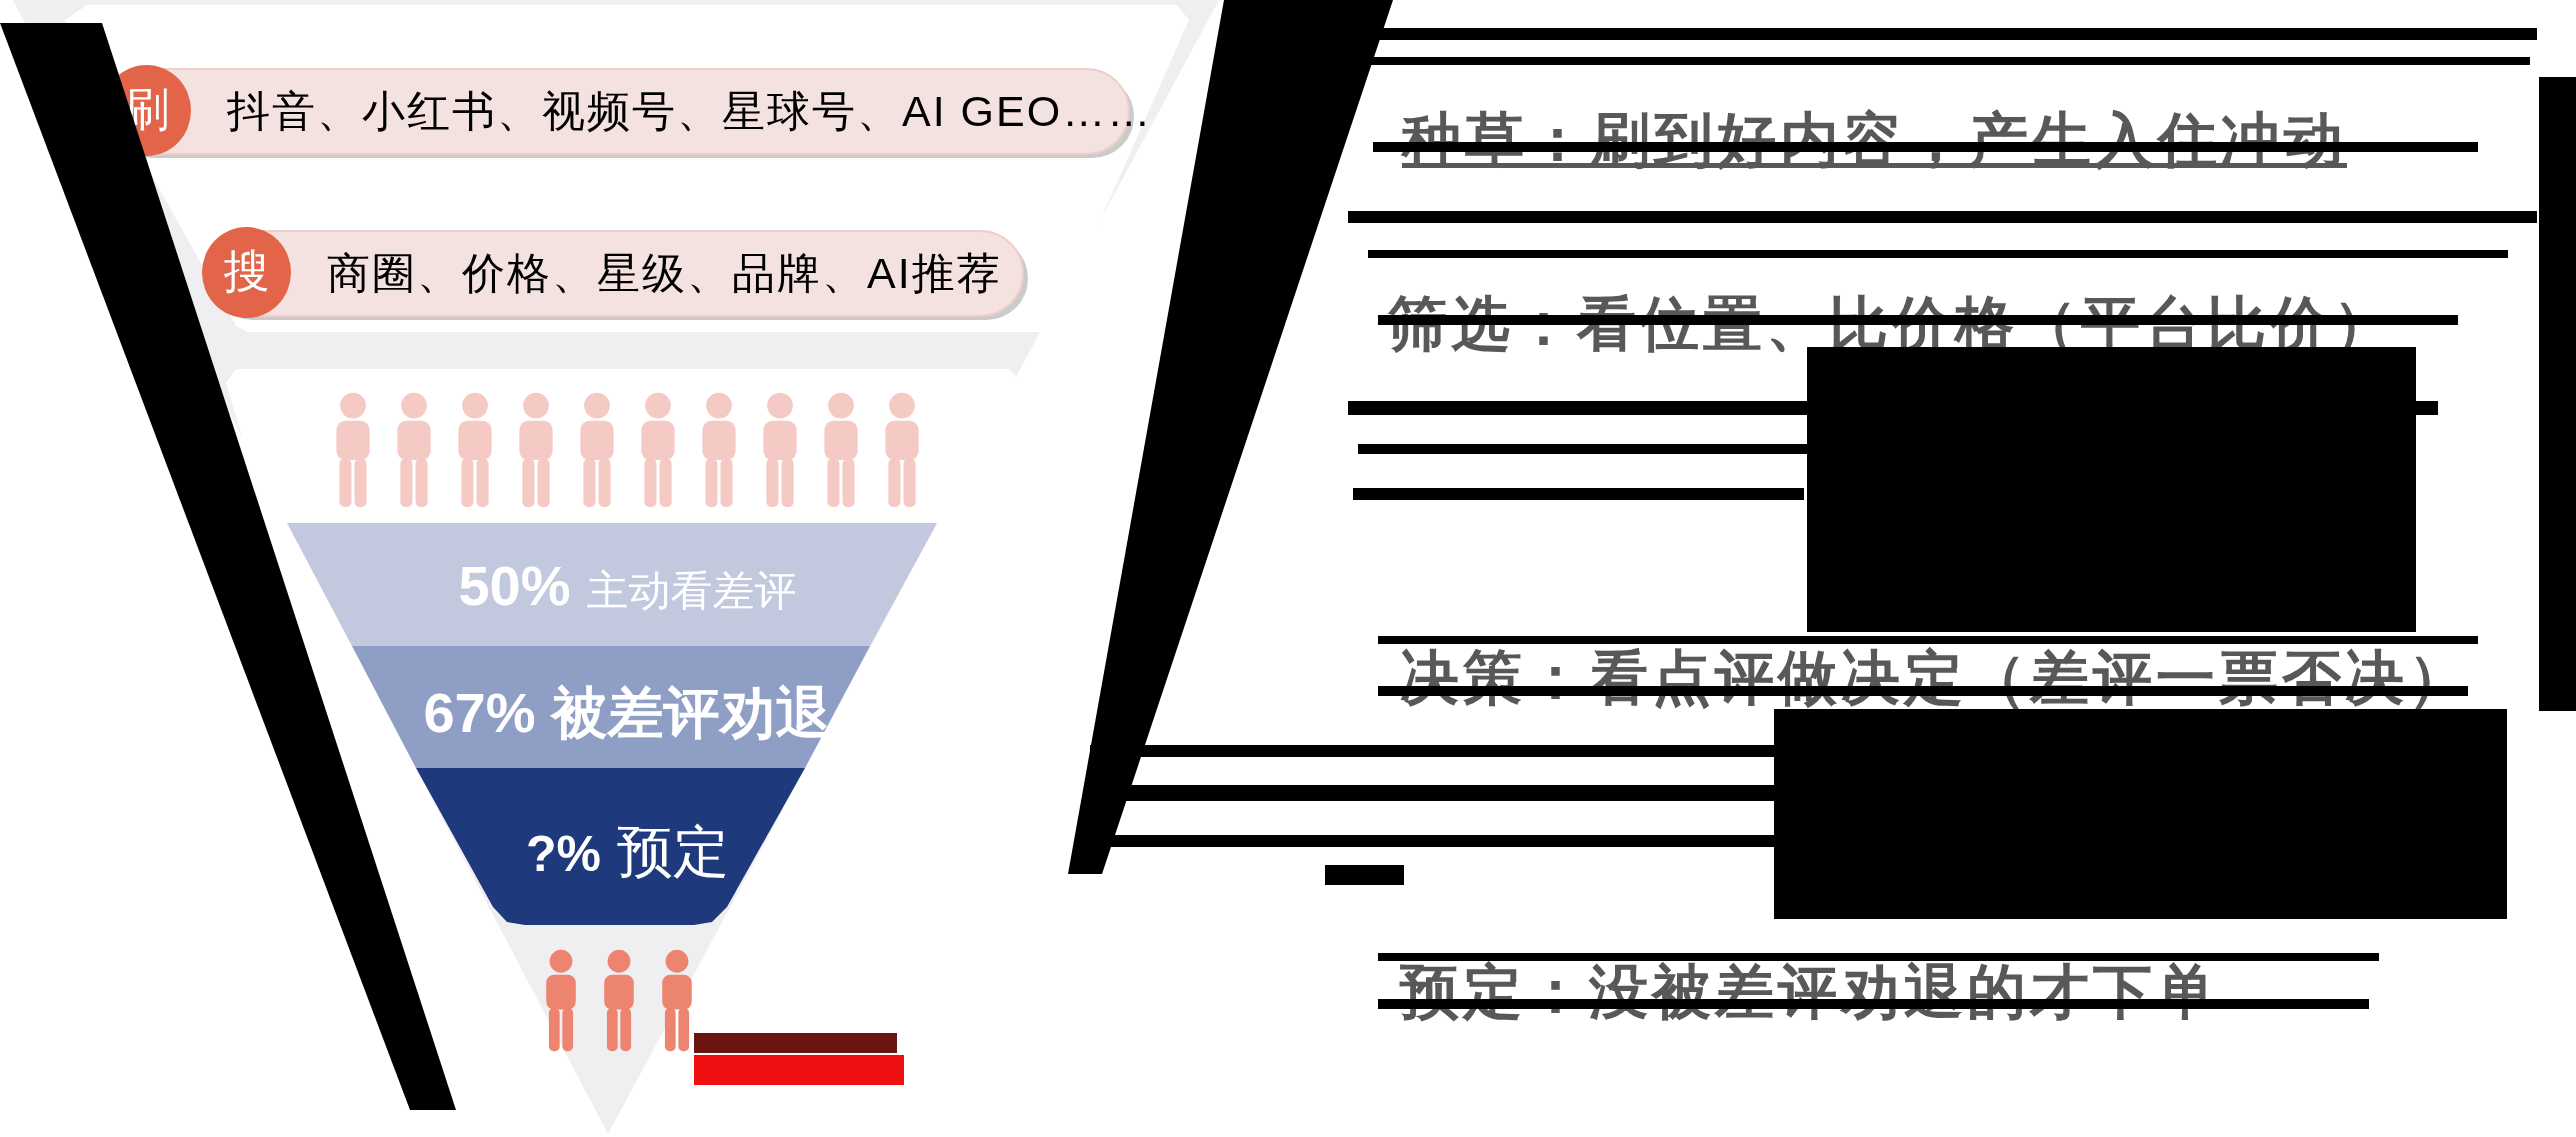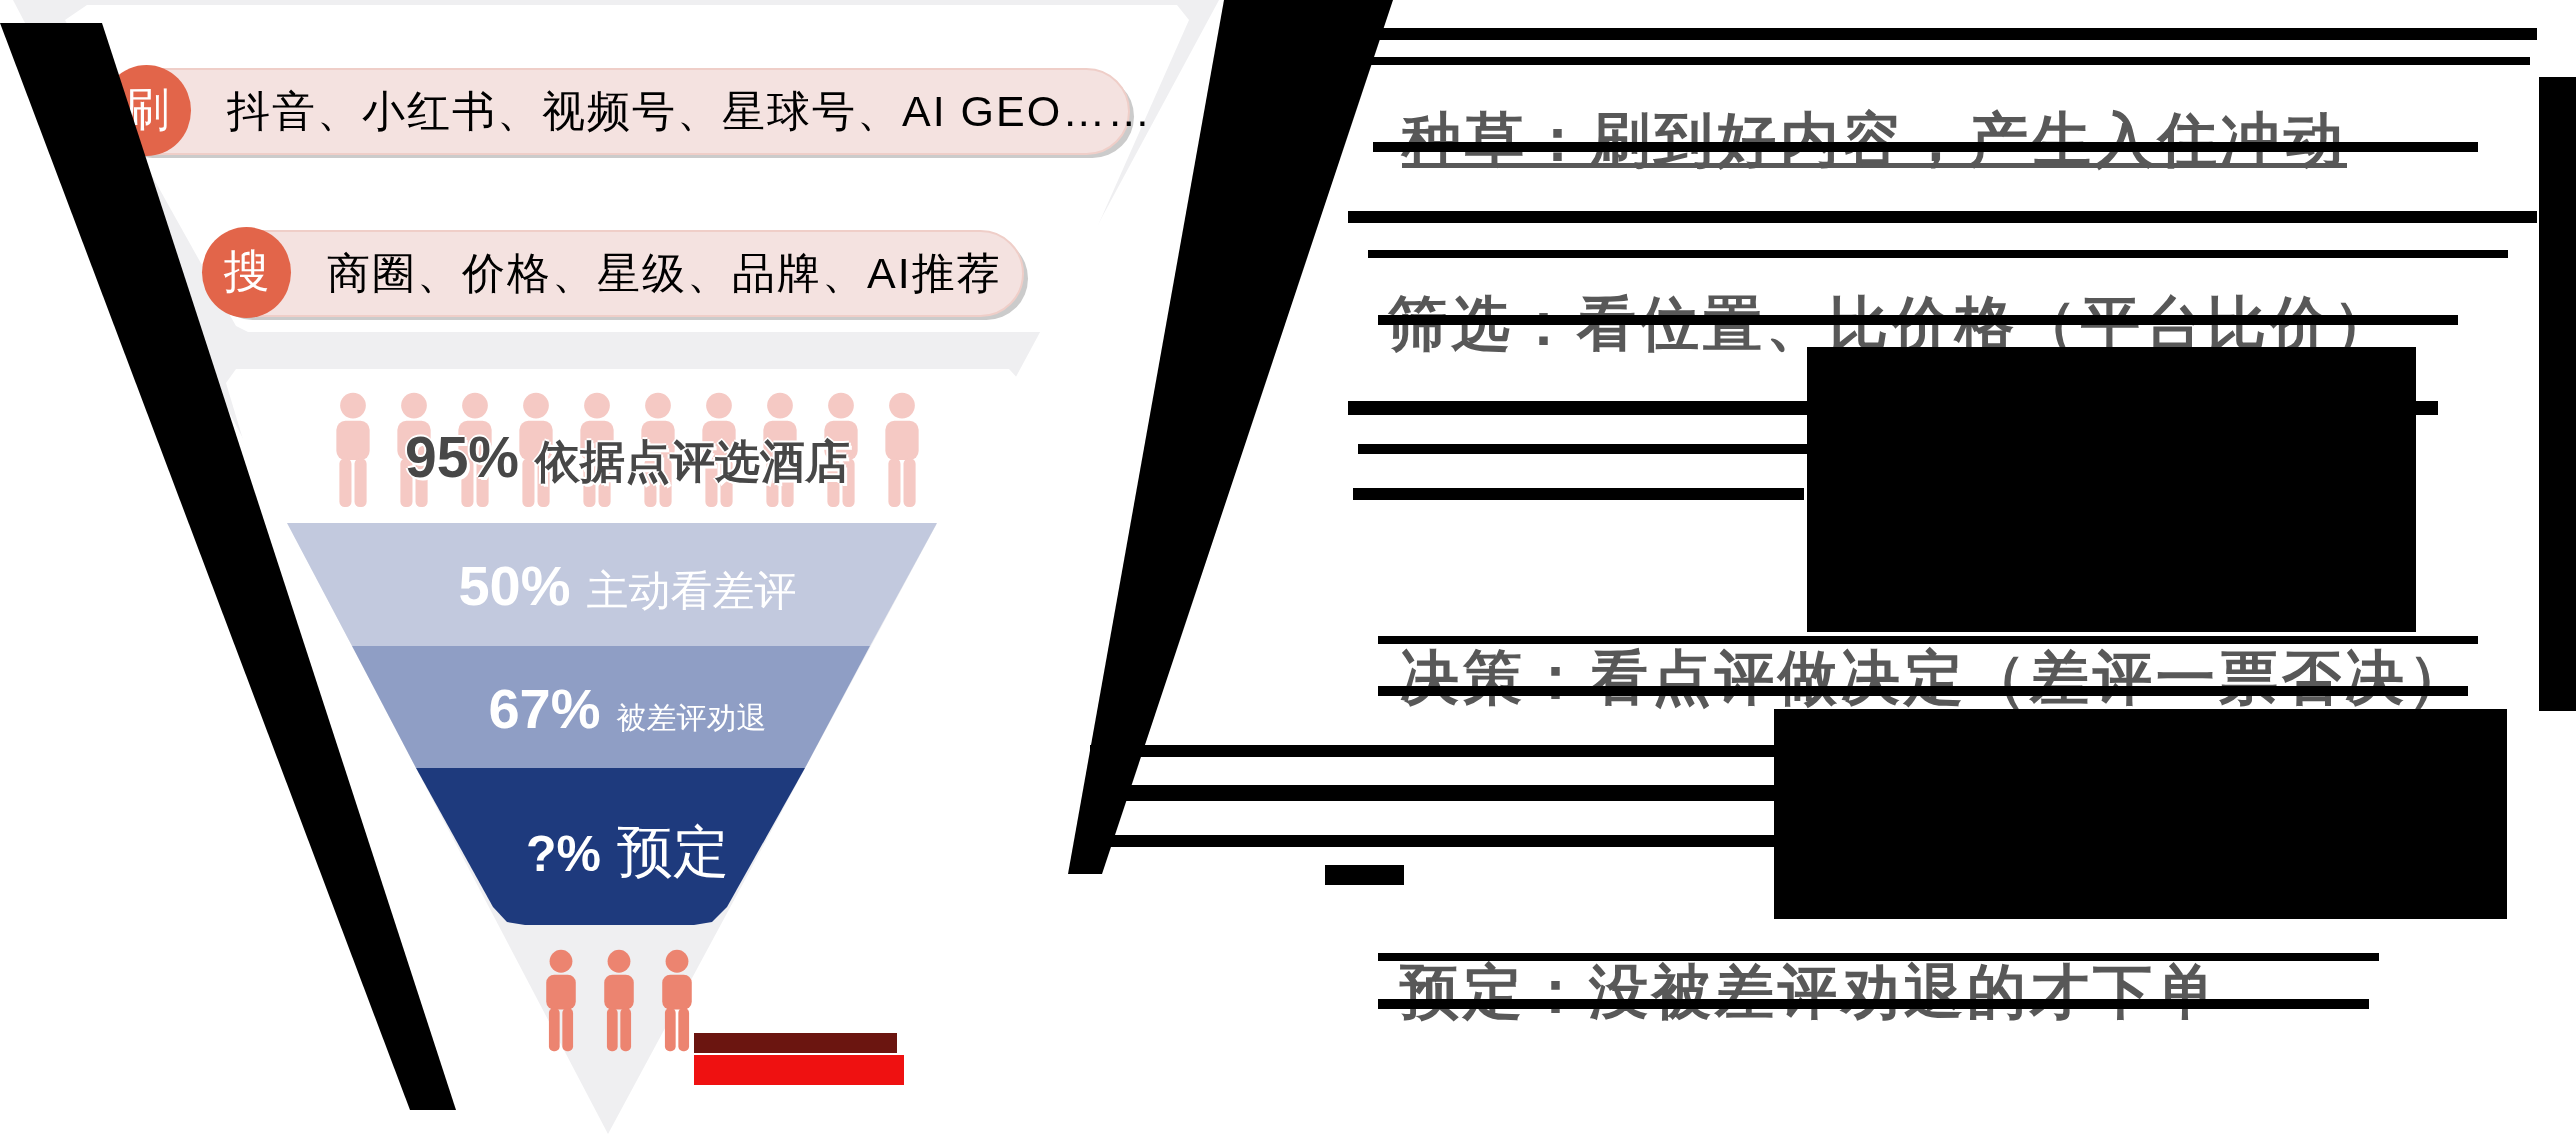--- a/index.html
+++ b/index.html
@@ -43,21 +43,21 @@
   .stage-text .pct{font-weight:700;margin-right:16px;}
   .t95{top:424px;color:#474747;
        text-shadow:2px 0 0 #fff,-2px 0 0 #fff,0 2px 0 #fff,0 -2px 0 #fff,3px 3px 0 #fff;}
   .t95 .pct{font-size:57px;}
   .t95 .lbl{font-size:45px;font-weight:600;}
   .t50{top:553px;color:#ffffff;}
   .t50 .pct{font-size:56px;}
   .t50 .lbl{font-size:42px;font-weight:500;}
   .t30{top:676px;color:#ffffff;}
   .t30 .pct{font-size:56px;}
-  .t30 .lbl{font-size:30px;font-weight:400;}
+  .t30 .lbl{font-size:56px;font-weight:700;}
   .tbook{top:815px;color:#ffffff;}
   .tbook .pct{font-size:50px;}
   .tbook .lbl{font-size:56px;font-weight:500;}
   
   .pill{
     position:absolute;display:flex;align-items:center;z-index:6;
     background:#f4e2e0;border:2px solid #efcec8;border-radius:46px;
     box-shadow:6px 5px 0 -2px #cbcbcb;box-sizing:border-box;
   }
   .pill1{left:103px;top:68px;width:1027px;height:87px;}
@@ -142,23 +142,20 @@
         <use href="#person"></use>
       </svg>
     <svg viewBox="0 0 46 124" width="46" height="123">
         <use href="#person"></use>
       </svg>
     <svg viewBox="0 0 46 124" width="46" height="123">
         <use href="#person"></use>
       </svg>
   </div>
 
-  <div class="stage-text t95">
-    <span class="pct">95%</span><span class="lbl">依据点评选酒店</span>
-  </div>
   <div class="stage-text t50">
     <span class="pct">50%</span><span class="lbl">主动看差评</span>
   </div>
   <div class="stage-text t30">
     <span class="pct">67%</span><span class="lbl">被差评劝退</span>
   </div>
   <div class="stage-text tbook">
     <span class="pct">?%</span><span class="lbl">预定</span>
   </div>
 

